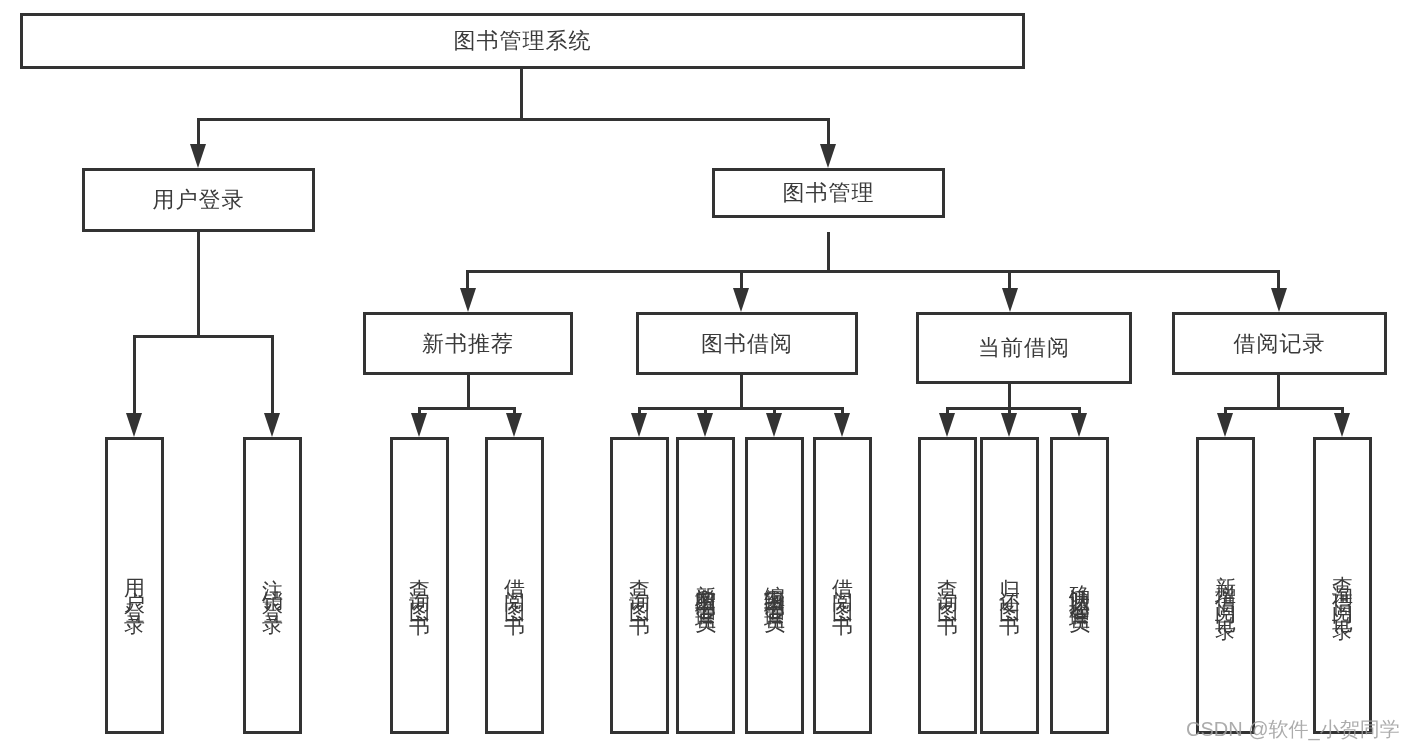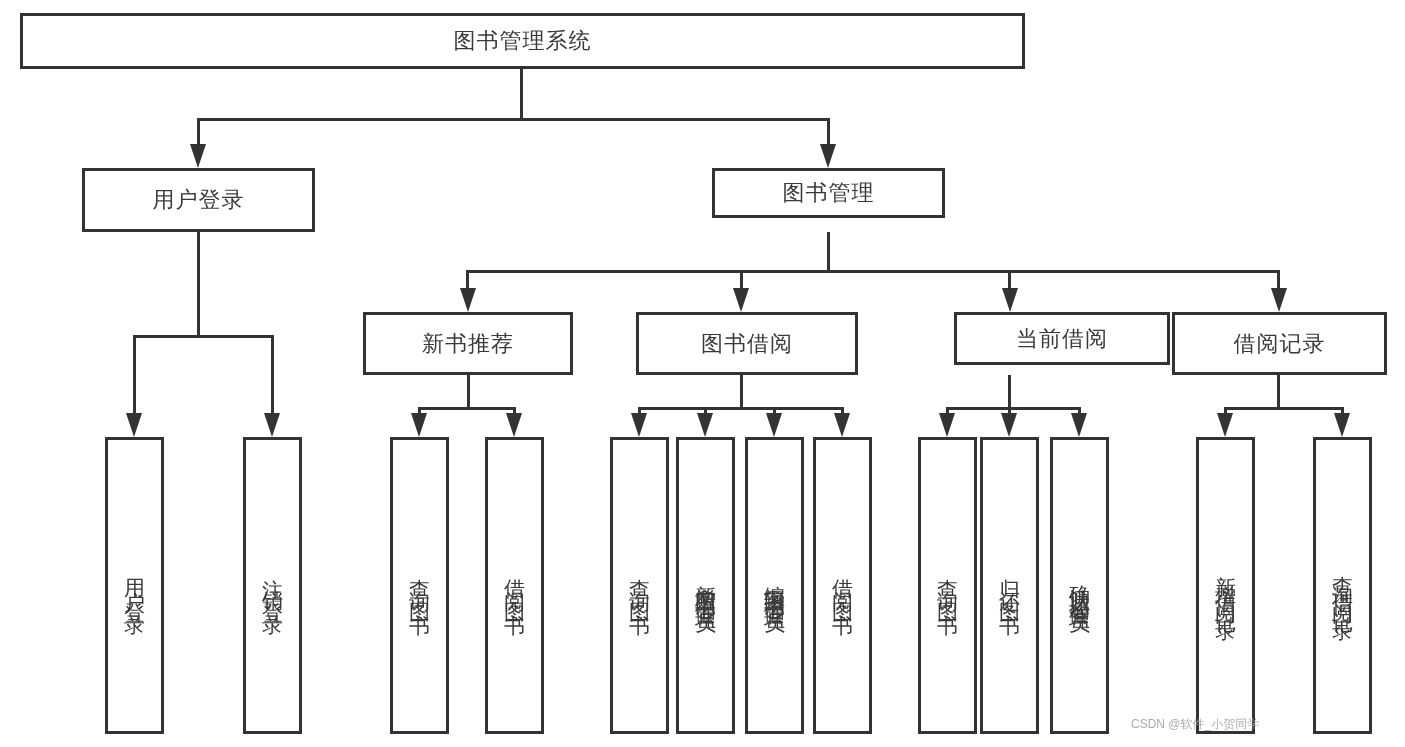--- a/index.html
+++ b/index.html
@@ -24,22 +24,22 @@
   .ls9  span { letter-spacing:9px; }
   .ls4  span { letter-spacing:4px; }
   .vl { position:absolute; width:3px;  background:#333333; z-index:1; }
   .hl { position:absolute; height:3px; background:#333333; z-index:1; }
   .ar {
     position:absolute; width:0; height:0; z-index:1;
     border-left:8px solid transparent; border-right:8px solid transparent;
     border-top:24px solid #333333;
   }
   .watermark {
-    position:absolute; left:1131px; top:716px; z-index:5;
-    font-size:12px; color:rgba(158,158,158,0.85); white-space:nowrap;
+    position:absolute; left:1186px; top:716px; z-index:5;
+    font-size:20px; color:rgba(158,158,158,0.85); white-space:nowrap;
   }
 </style>
 </head>
 <body>
 
 <div id="stage">
 
   <div class="box box-h" style="left:20px;top:13px;width:1005px;height:56px">
     <span>图书管理系统</span>
   </div>
@@ -75,21 +75,21 @@
   <div class="ar" style="left:1002px;top:288px"></div>
   <div class="vl" style="left:1277px;top:270px;height:20px"></div>
   <div class="ar" style="left:1271px;top:288px"></div>
 
   <div class="box box-h" style="left:363px;top:312px;width:210px;height:63px">
     <span>新书推荐</span>
   </div>
   <div class="box box-h" style="left:636px;top:312px;width:222px;height:63px">
     <span>图书借阅</span>
   </div>
-  <div class="box box-h" style="left:954px;top:312px;width:216px;height:53px">
+  <div class="box box-h" style="left:916px;top:312px;width:216px;height:72px">
     <span>当前借阅</span>
   </div>
   <div class="box box-h" style="left:1172px;top:312px;width:215px;height:63px">
     <span>借阅记录</span>
   </div>
 
   <div class="vl" style="left:467px;top:375px;height:32px"></div>
   <div class="hl" style="left:418px;top:407px;width:98px"></div>
   <div class="vl" style="left:418px;top:407px;height:8px"></div>
   <div class="ar" style="left:411px;top:413px"></div>

